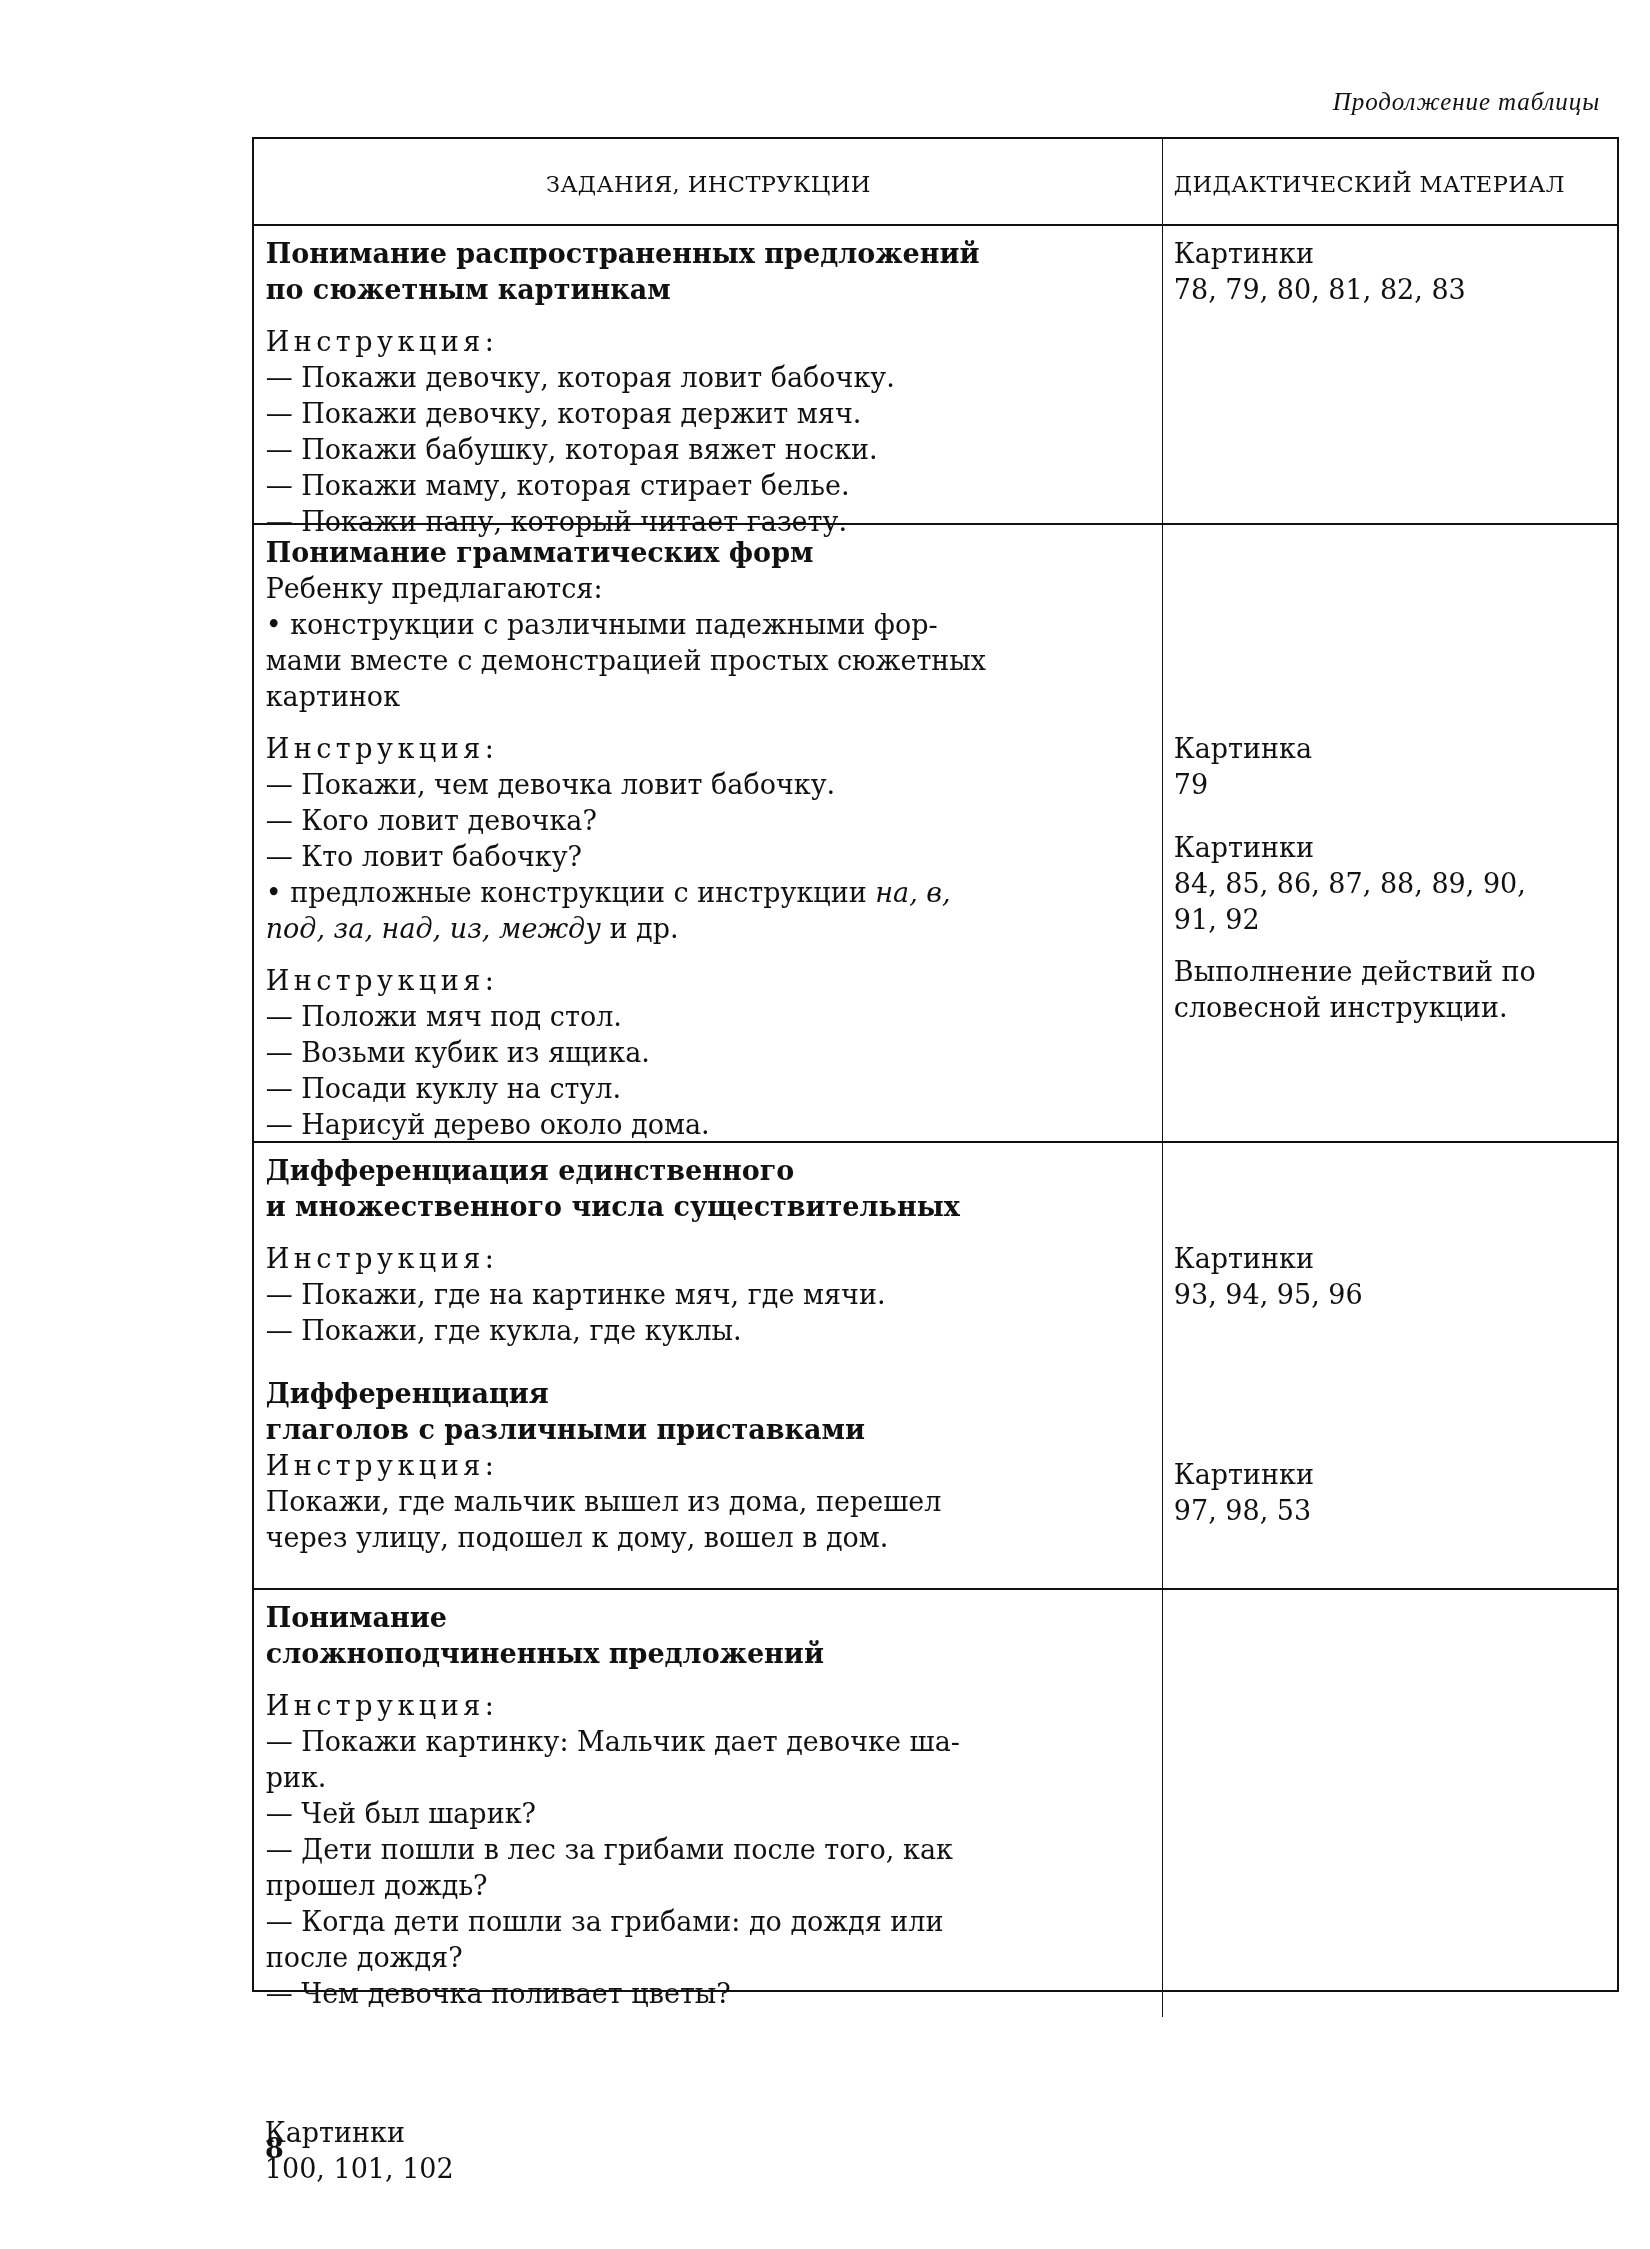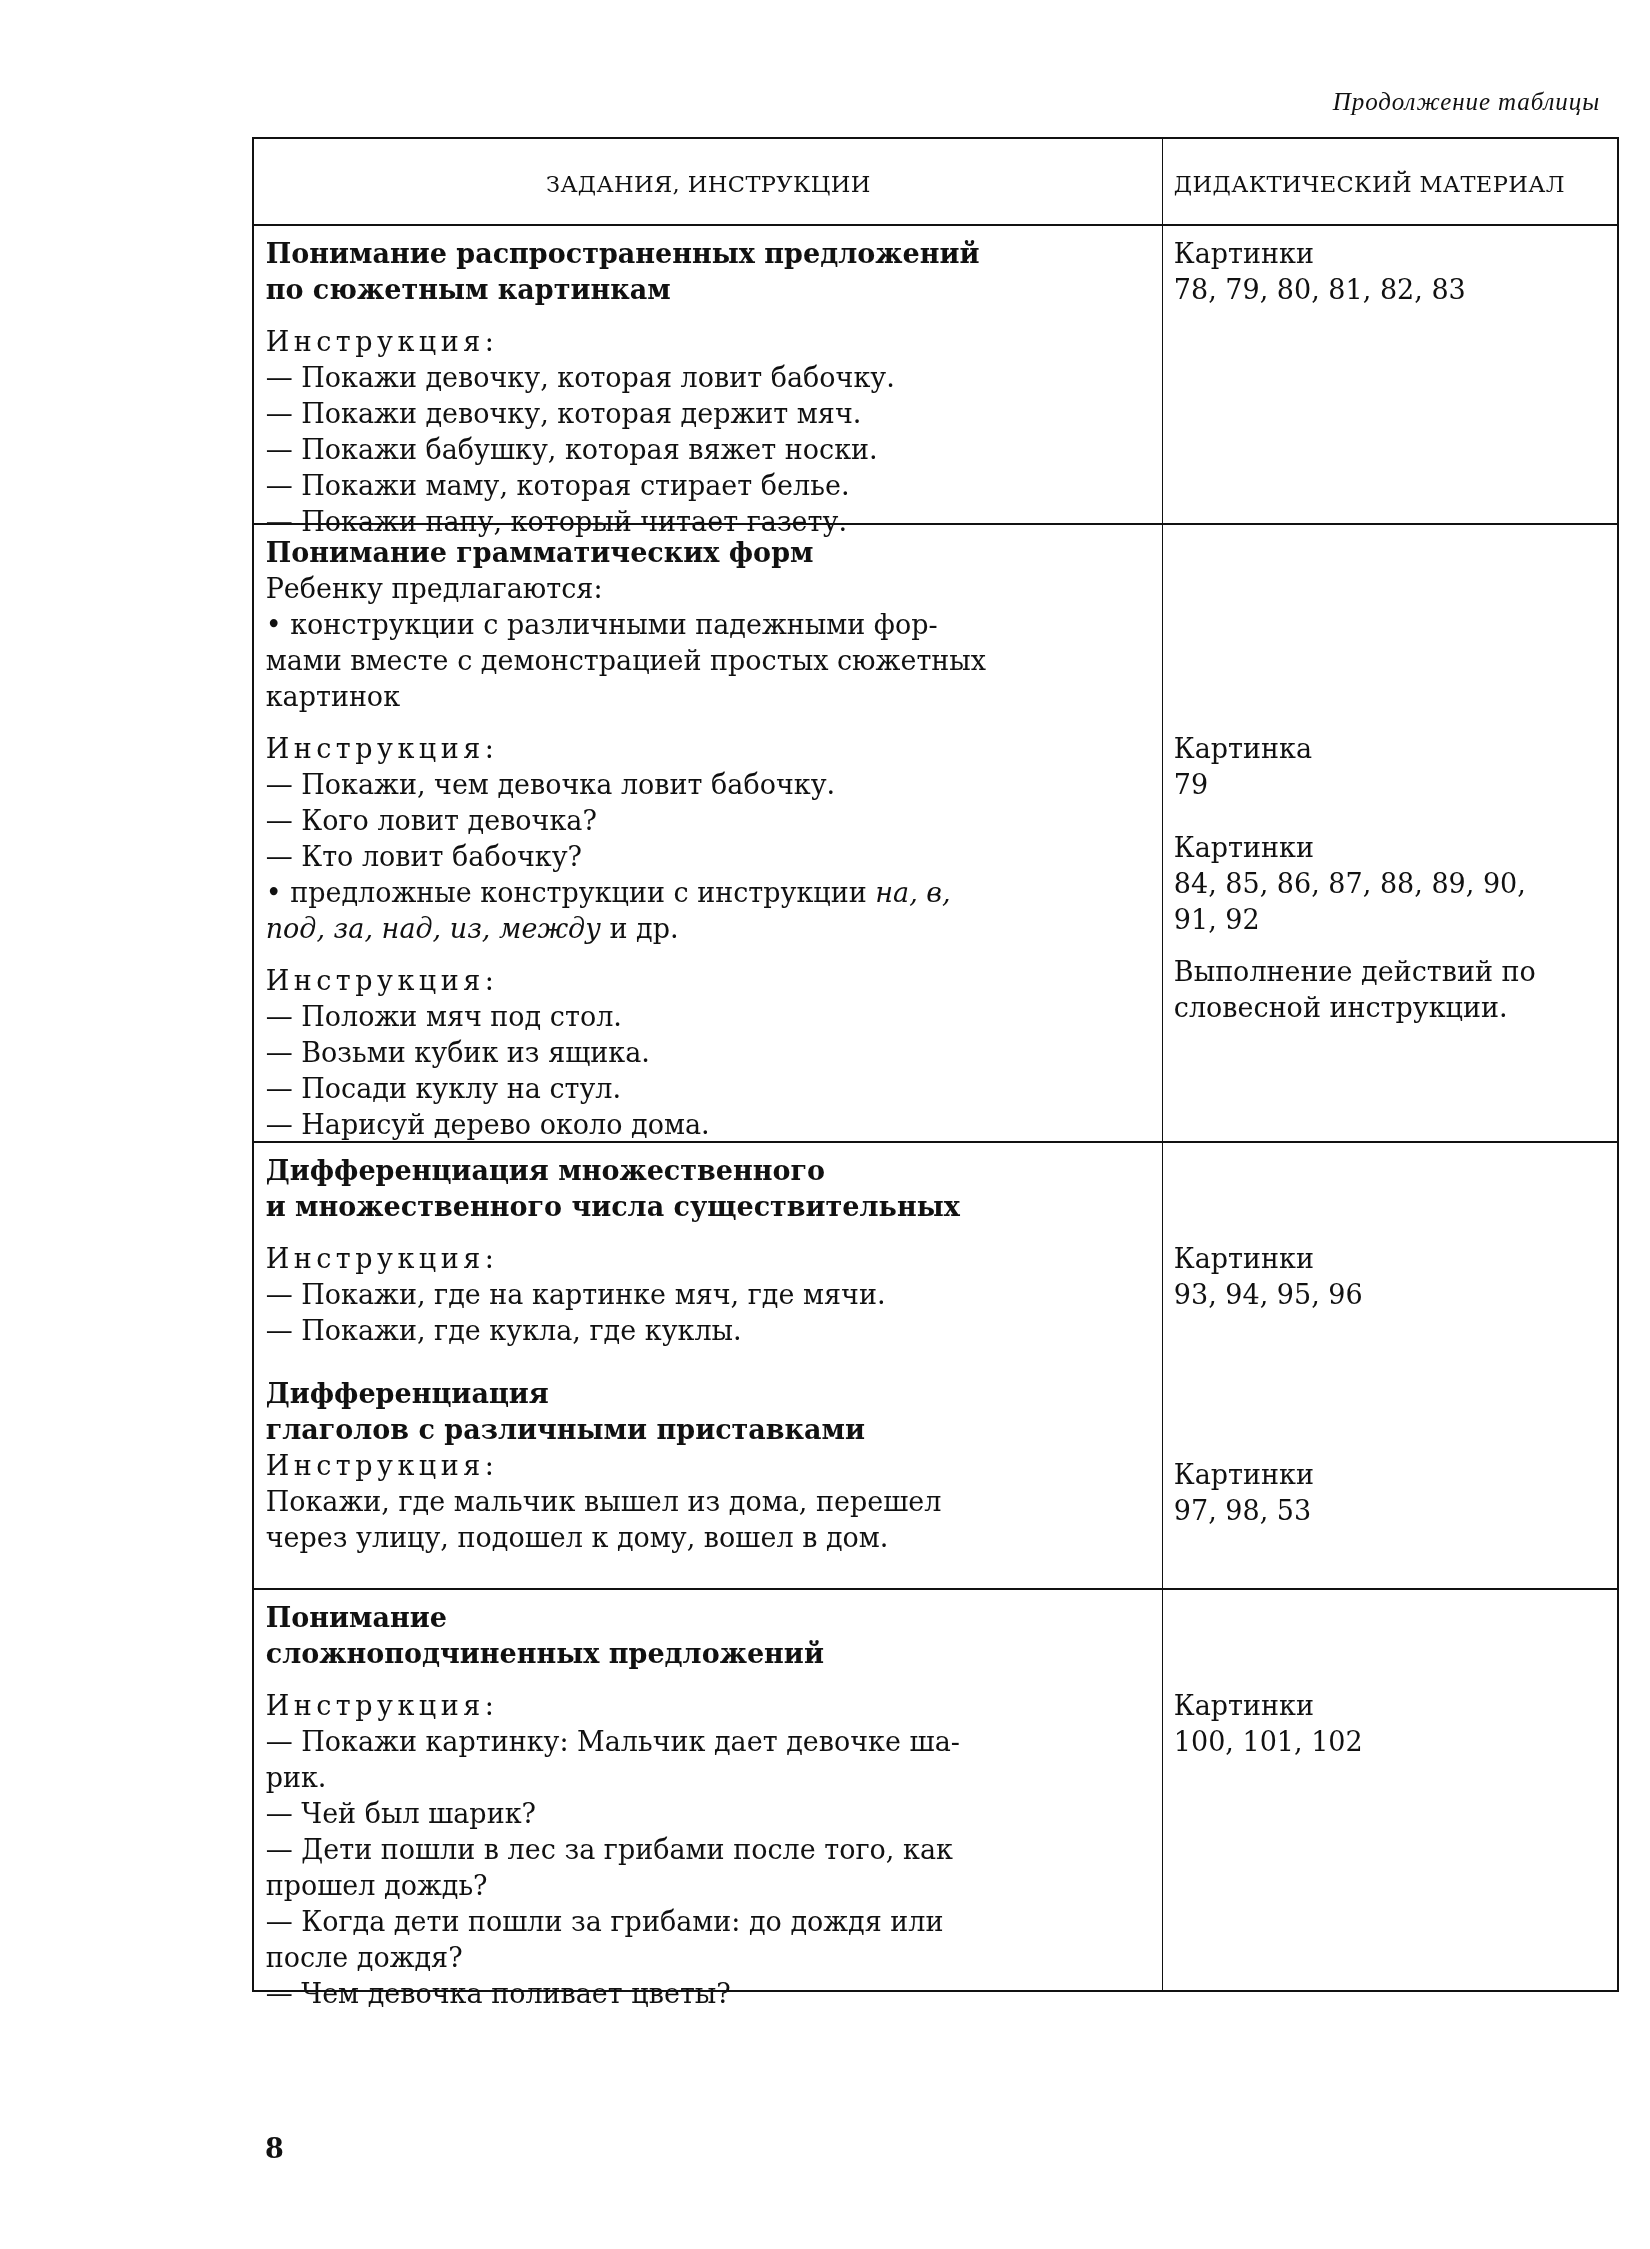--- a/index.html
+++ b/index.html
@@ -95,21 +95,21 @@
       <div class="line">84, 85, 86, 87, 88, 89, 90,</div>
       <div class="line">91, 92</div>
       <div class="gap"></div>
       <div class="line">Выполнение действий по</div>
       <div class="line">словесной инструкции.</div>
     </div>
   </div>
 
   <div class="row" style="height:445px;">
     <div class="col-left">
-      <div class="line bold">Дифференциация множественного</div>
+      <div class="line bold">Дифференциация единственного</div>
       <div class="line bold">и множественного числа существительных</div>
       <div class="gap"></div>
       <div class="line spaced">Инструкция:</div>
       <div class="line">— Покажи, где на картинке мяч, где мячи.</div>
       <div class="line">— Покажи, где кукла, где куклы.</div>
       <div class="gap-lg"></div>
       <div class="line bold">Дифференциация</div>
       <div class="line bold">глаголов с различными приставками</div>
       <div class="line spaced">Инструкция:</div>
       <div class="line">Покажи, где мальчик вышел из дома, перешел</div>
@@ -118,21 +118,21 @@
     <div class="col-right">
       <div style="height:88px;"></div>
       <div class="line">Картинки</div>
       <div class="line">93, 94, 95, 96</div>
       <div style="height:144px;"></div>
       <div class="line">Картинки</div>
       <div class="line">97, 98, 53</div>
     </div>
   </div>
 
-  <div class="row" style="height:400px;">
+  <div class="row" style="height:400px;flex-direction:column;">
     <div class="col-left">
       <div class="line bold">Понимание</div>
       <div class="line bold">сложноподчиненных предложений</div>
       <div class="gap"></div>
       <div class="line spaced">Инструкция:</div>
       <div class="line">— Покажи картинку: Мальчик дает девочке ша-</div>
       <div class="line">рик.</div>
       <div class="line">— Чей был шарик?</div>
       <div class="line">— Дети пошли в лес за грибами после того, как</div>
       <div class="line">прошел дождь?</div>

